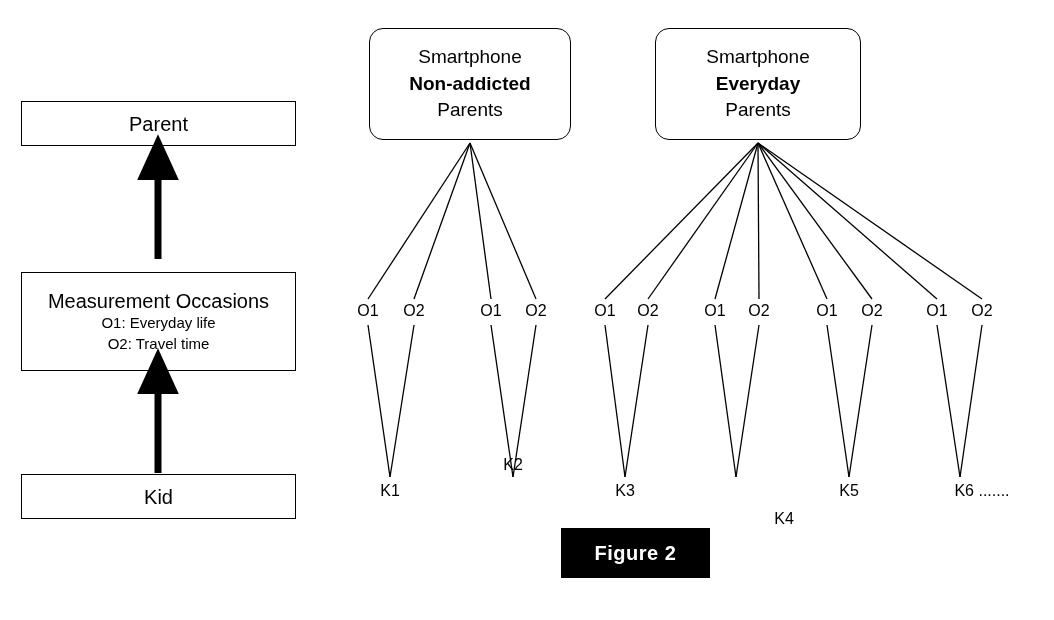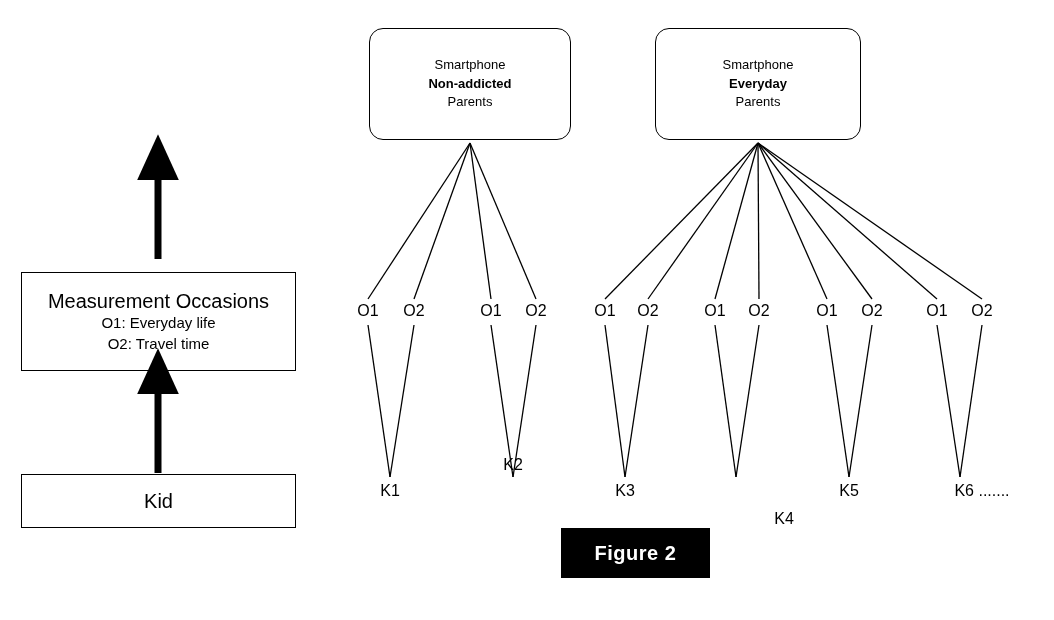--- a/index.html
+++ b/index.html
@@ -35,37 +35,37 @@
     white-space: nowrap;
   }
   .rect-sub {
     font-size: 15px;
     line-height: 1.35;
     white-space: nowrap;
   }
 
   #box-parent { left: 21px; top: 101px; width: 275px; height: 45px; }
   #box-measure { left: 21px; top: 272px; width: 275px; height: 99px; }
-  #box-kid { left: 21px; top: 474px; width: 275px; height: 54px; }
+  #box-kid { left: 21px; top: 474px; width: 275px; height: 45px; }
 
   
   .round-box {
     position: absolute;
     box-sizing: border-box;
     border: 1.6px solid #000000;
     border-radius: 14px;
     background: #ffffff;
     display: flex;
     flex-direction: column;
     align-items: center;
     justify-content: center;
     text-align: center;
   }
   .round-line {
-    font-size: 13px;
+    font-size: 19px;
     line-height: 1.42;
     white-space: nowrap;
   }
   .round-line.bold { font-weight: bold; }
 
   #box-nonaddicted { left: 369px; top: 28px; width: 202px; height: 112px; }
   #box-addicted   { left: 655px; top: 28px; width: 206px; height: 112px; }
 
   
   #lines {
@@ -100,20 +100,23 @@
     align-items: center;
     justify-content: center;
     letter-spacing: 0.5px;
   }
 </style>
 </head>
 <body>
 
 <div id="stage">
 
+  <div class="rect-box" id="box-parent">
+    <div class="rect-title">Parent</div>
+  </div>
 
   <div class="rect-box" id="box-measure">
     <div class="rect-title">Measurement Occasions</div>
     <div class="rect-sub">O1: Everyday life</div>
     <div class="rect-sub">O2: Travel time</div>
   </div>
 
   <div class="rect-box" id="box-kid">
     <div class="rect-title">Kid</div>
   </div>

